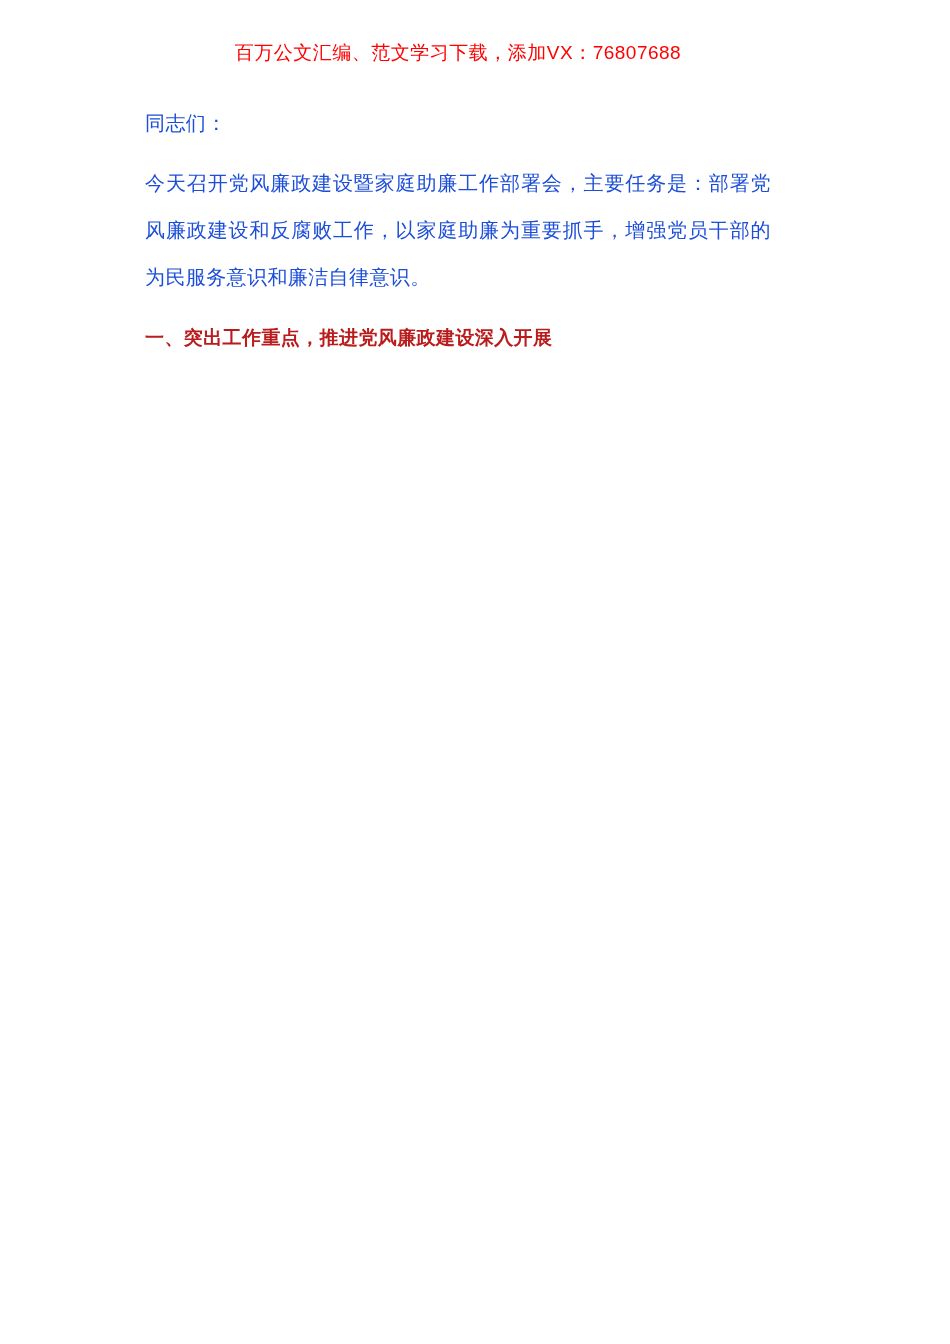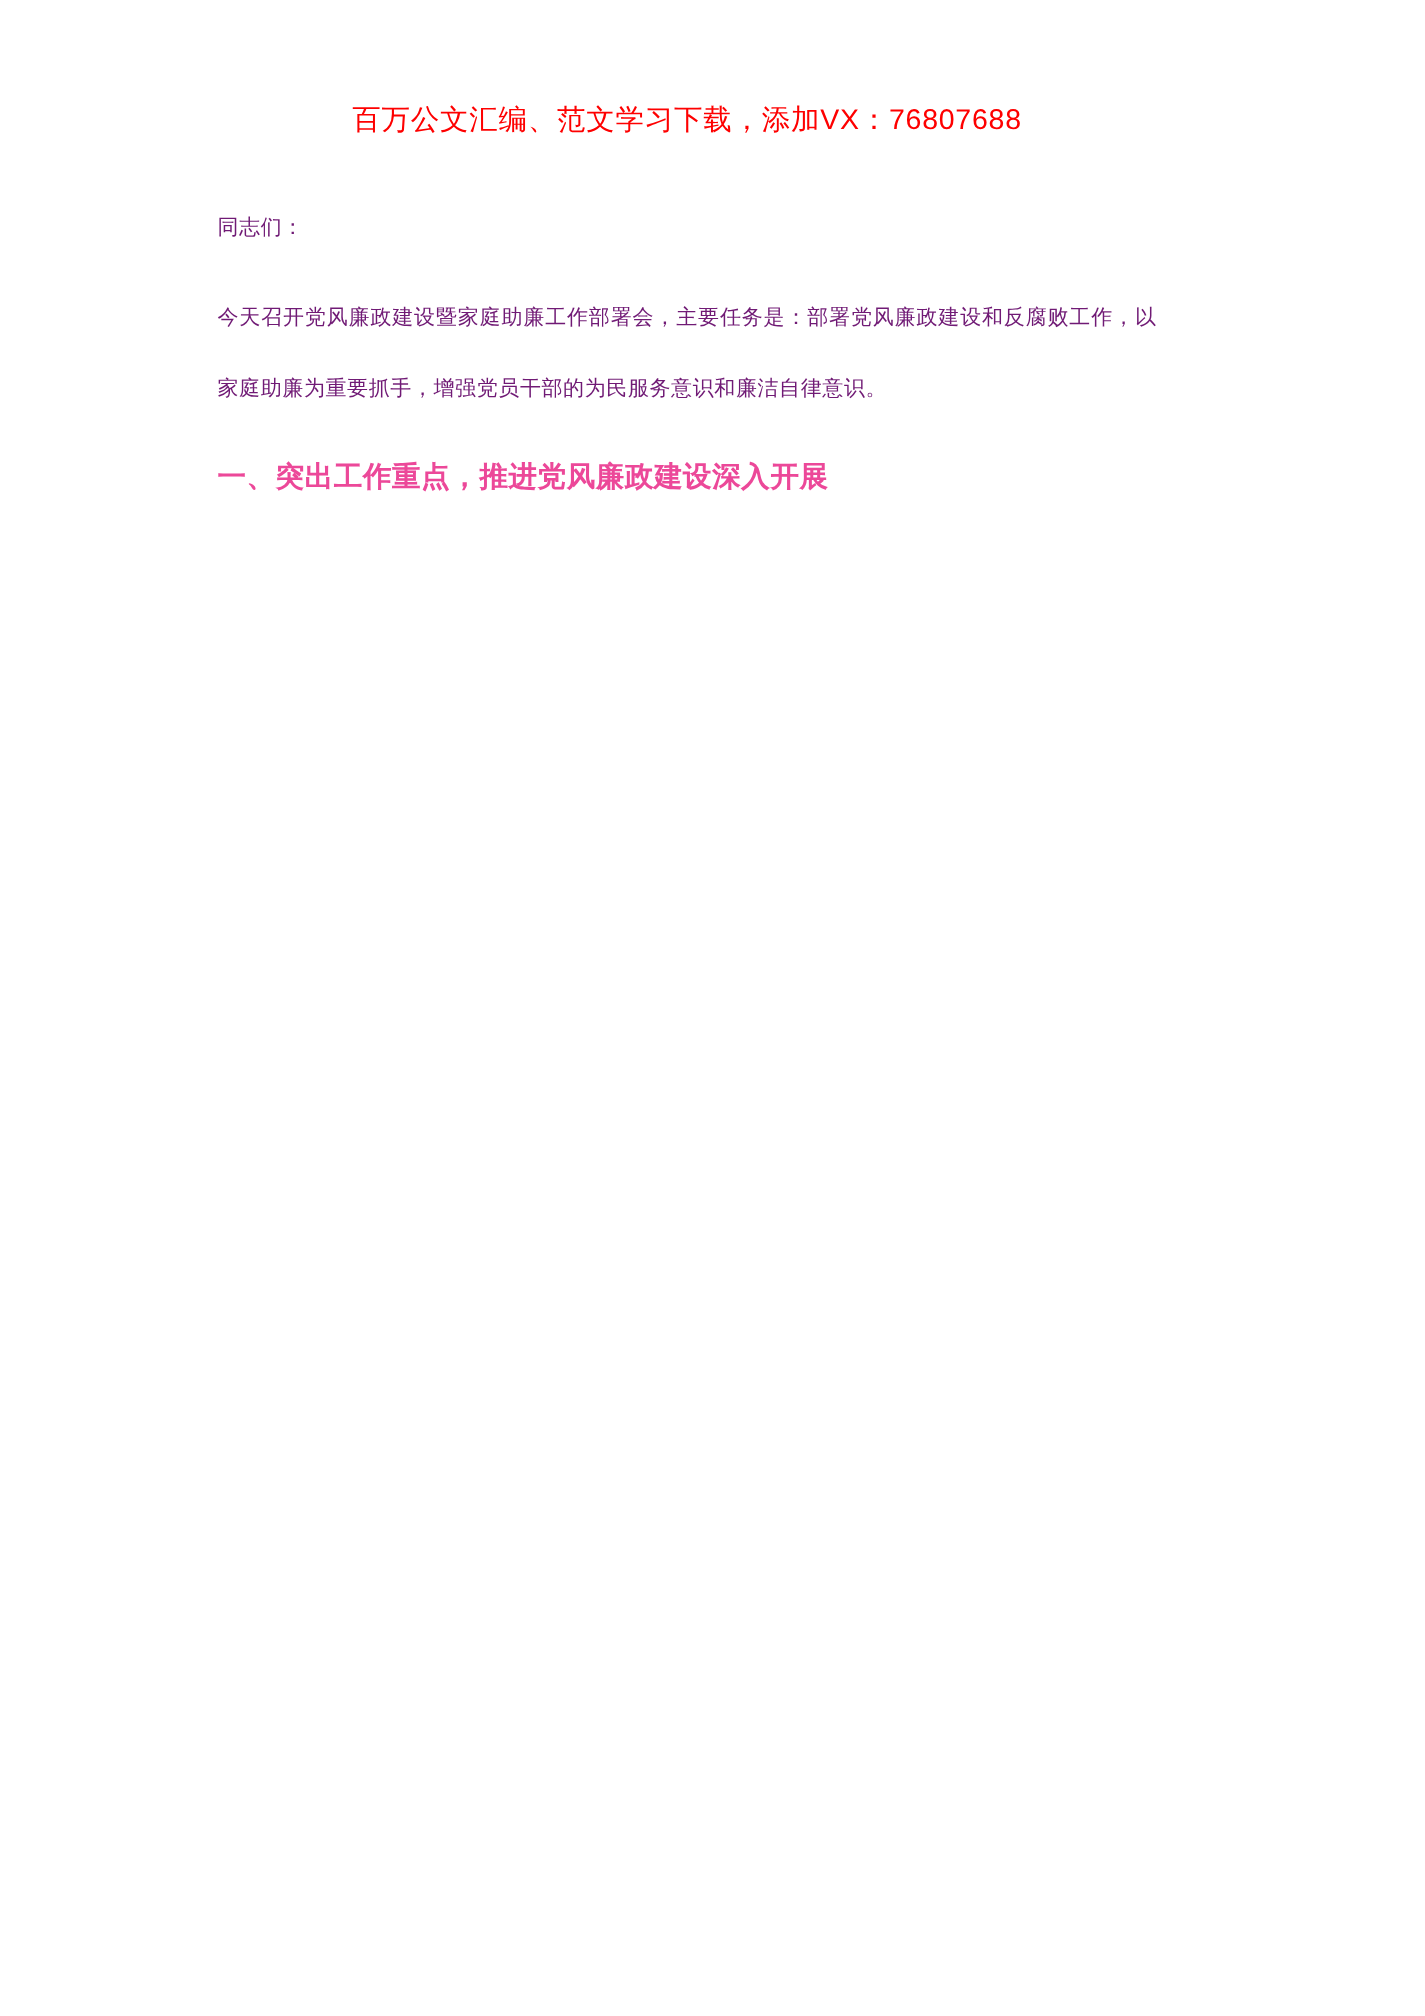--- a/index.html
+++ b/index.html
@@ -11,50 +11,50 @@
     width: 950px;
     height: 1344px;
     overflow: hidden;
     font-family: "Liberation Sans", "DejaVu Sans", sans-serif;
   }
   .page {
     box-sizing: border-box;
     width: 914px;
     height: 1344px;
     background: #ffffff;
-    padding: 68px 143px 40px 145px;
+    padding: 40px 143px 40px 145px;
   }
   .promo {
     text-align: center;
     font-size: 19px;
     line-height: 26px;
     font-weight: 400;
     color: #fe0000;
     letter-spacing: 0.5px;
     margin: 0 0 34px 0;
   }
   .para {
     margin: 0 0 13px 0;
-    font-size: 14px;
+    font-size: 20px;
     line-height: 47px;
-    color: #701a75;
+    color: #1d4ed8;
     letter-spacing: 0.4px;
     text-align: justify;
     text-justify: inter-ideograph;
     word-break: break-all;
   }
   .para:last-child {
     margin-bottom: 0;
   }
   .heading {
     margin: 9px 0 14px 0;
     font-size: 19px;
     line-height: 47px;
     font-weight: 700;
-    color: #ec4899;
+    color: #b91c1c;
     letter-spacing: 0.4px;
   }
 </style>
 </head>
 <body>
 
 <div class="page">
 
   <div class="promo">百万公文汇编、范文学习下载，添加VX：76807688</div>
 

